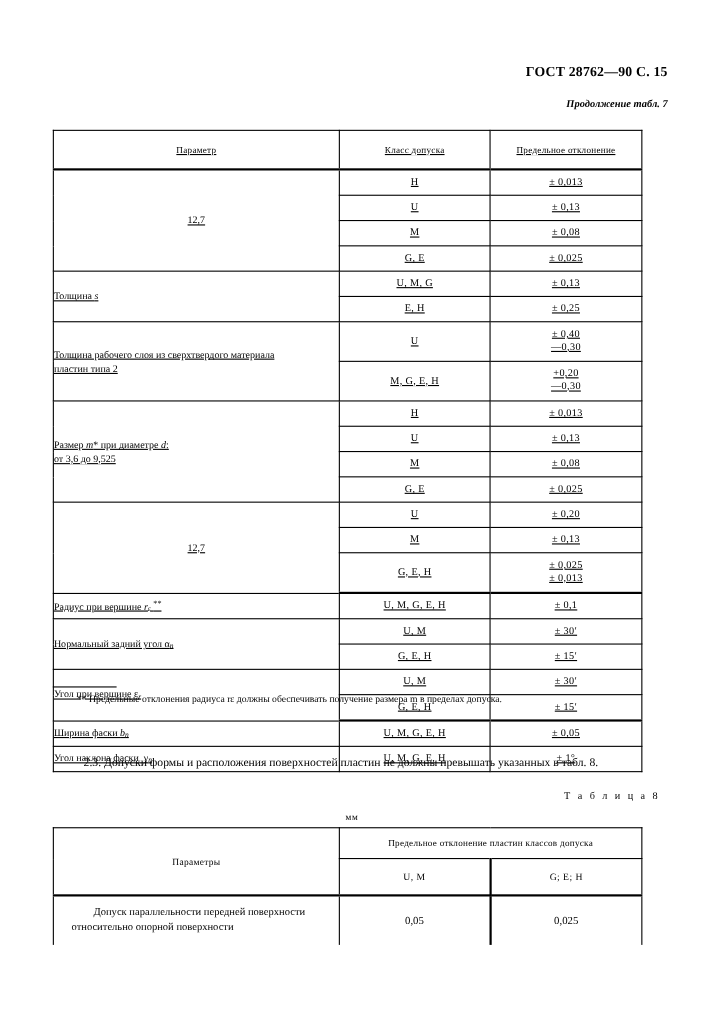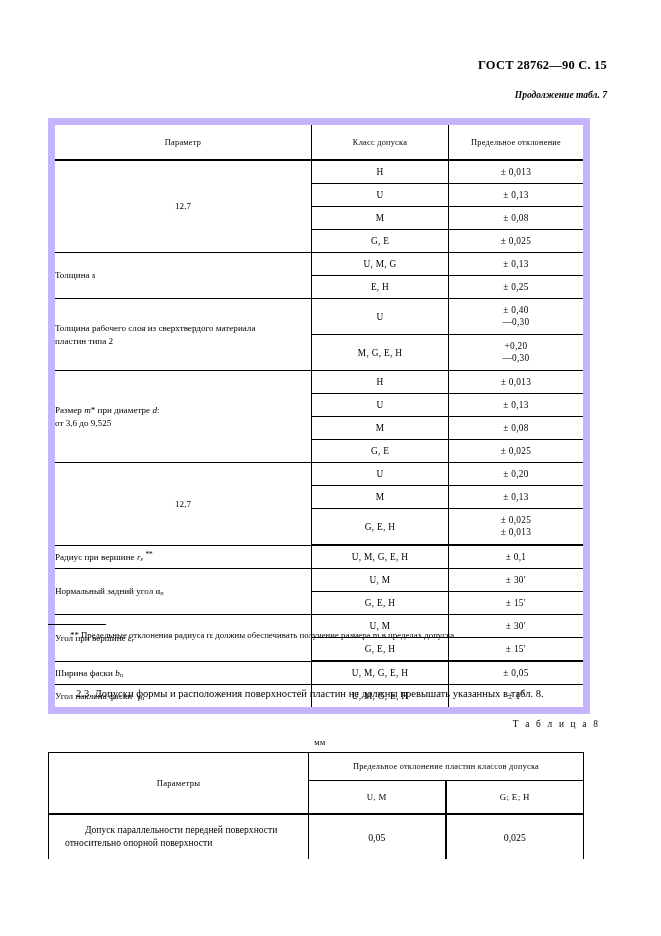--- a/index.html
+++ b/index.html
@@ -73,21 +73,21 @@
   #tbl7 col.c-dev   { width: 138px; }
 
   #tbl7 td, #tbl7 th {
     border-left: 1px solid #000;
     border-right: 1px solid #000;
     border-top: 1px solid #000;
     border-bottom: 1px solid #000;
     padding: 0;
     vertical-align: middle;
   }
-  #tbl7 { border: 7px solid #c4b5fd; }
+  #tbl7 { border: 1px solid #c4b5fd; text-decoration: underline; }
 
   .hdr td {
     text-align: center;
     font-size: 8.3px;
     letter-spacing: 0.25px;
     height: 34px;
   }
   .hdr td.p-hdr { border-bottom: 2.4px solid #000 !important; }
   .thickbot td { border-bottom: 2.4px solid #000 !important; }
 

